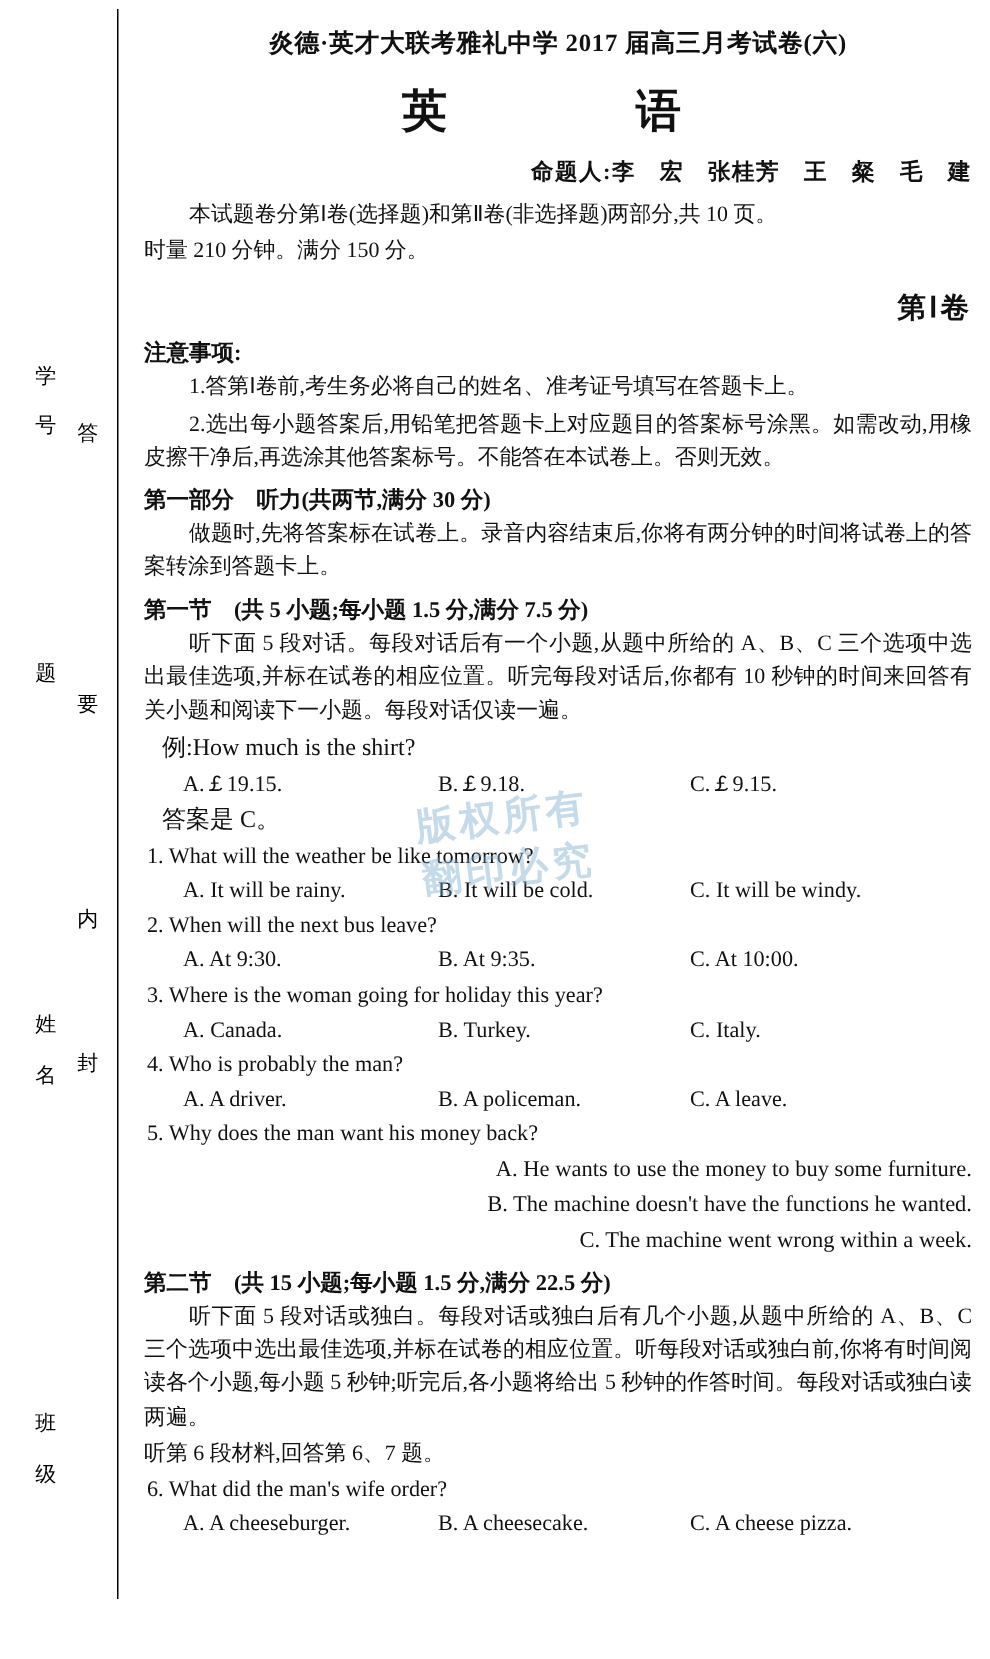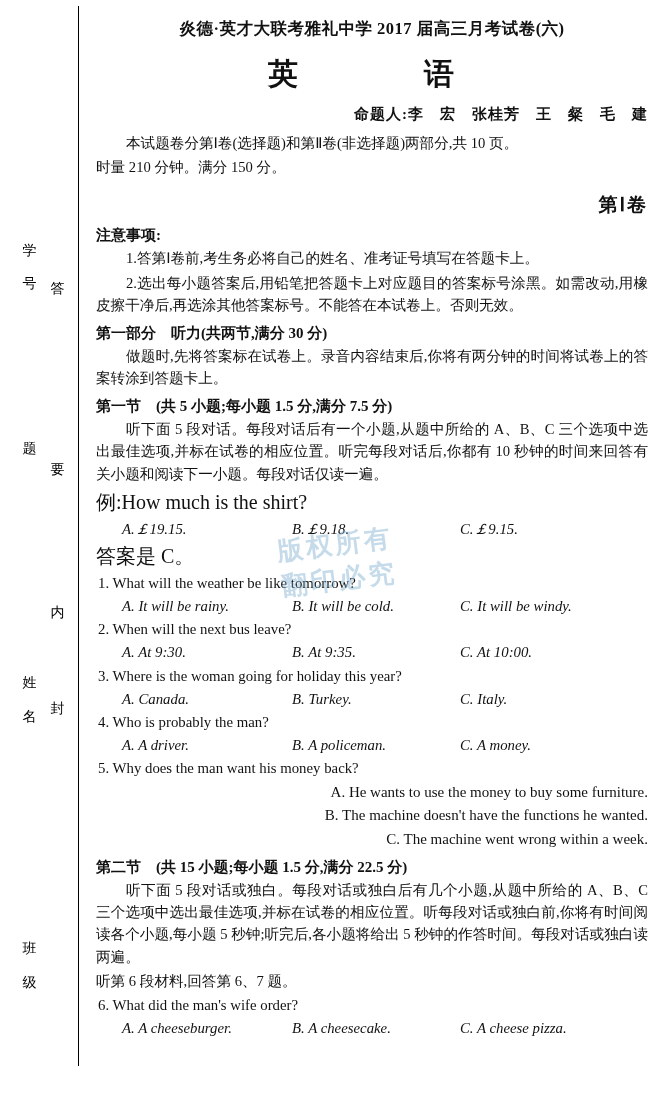--- a/index.html
+++ b/index.html
@@ -127,37 +127,36 @@
     font-size: 14.8px;
     line-height: 1.5;
     margin: 1px 0;
   }
   .opts {
     display: flex;
     font-size: 14.8px;
     line-height: 1.5;
     margin: 1px 0;
     padding-left: 26px;
-    font-style: italic;
   }
   .opts .o1 { width: 170px; }
   .opts .o2 { width: 168px; }
   .opts .o3 { flex: 1; }
   .opt-full {
     font-size: 15px;
     line-height: 1.5;
     margin: 1px 0;
     padding-left: 26px;
     text-align: right;
   }
   .qnum { padding-left: 2px; }
   .example {
-    font-size: 20px;
+    font-size: 16px;
     line-height: 1.5;
-    margin: 1px 0;
+    margin: 1px 12px;
   }
 
   
   .watermark {
     position: absolute;
     left: 280px;
     top: 520px;
     width: 230px;
     height: 90px;
     color: rgba(120, 170, 205, 0.42);
@@ -265,21 +264,21 @@
       <span class="o3">C. Italy.</span>
     </div>
 
     <div class="q qnum">
       <span>4.</span>
       <span>Who is probably the man?</span>
     </div>
     <div class="opts">
       <span class="o1">A. A driver.</span>
       <span class="o2">B. A policeman.</span>
-      <span class="o3">C. A money.</span>
+      <span class="o3">C. A leave.</span>
     </div>
 
     <div class="q qnum">
       <span>5.</span>
       <span>Why does the man want his money back?</span>
     </div>
     <div class="opt-full">A. He wants to use the money to buy some furniture.</div>
     <div class="opt-full">B. The machine doesn't have the functions he wanted.</div>
     <div class="opt-full">C. The machine went wrong within a week.</div>
 

